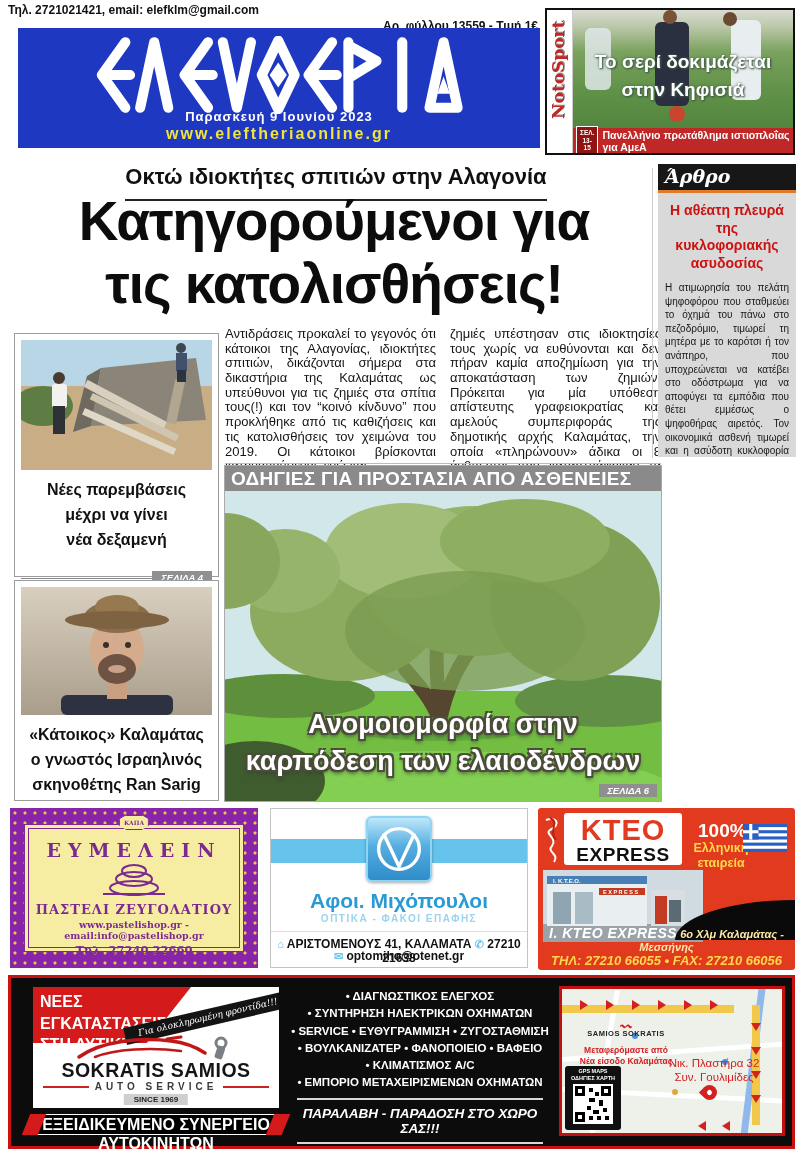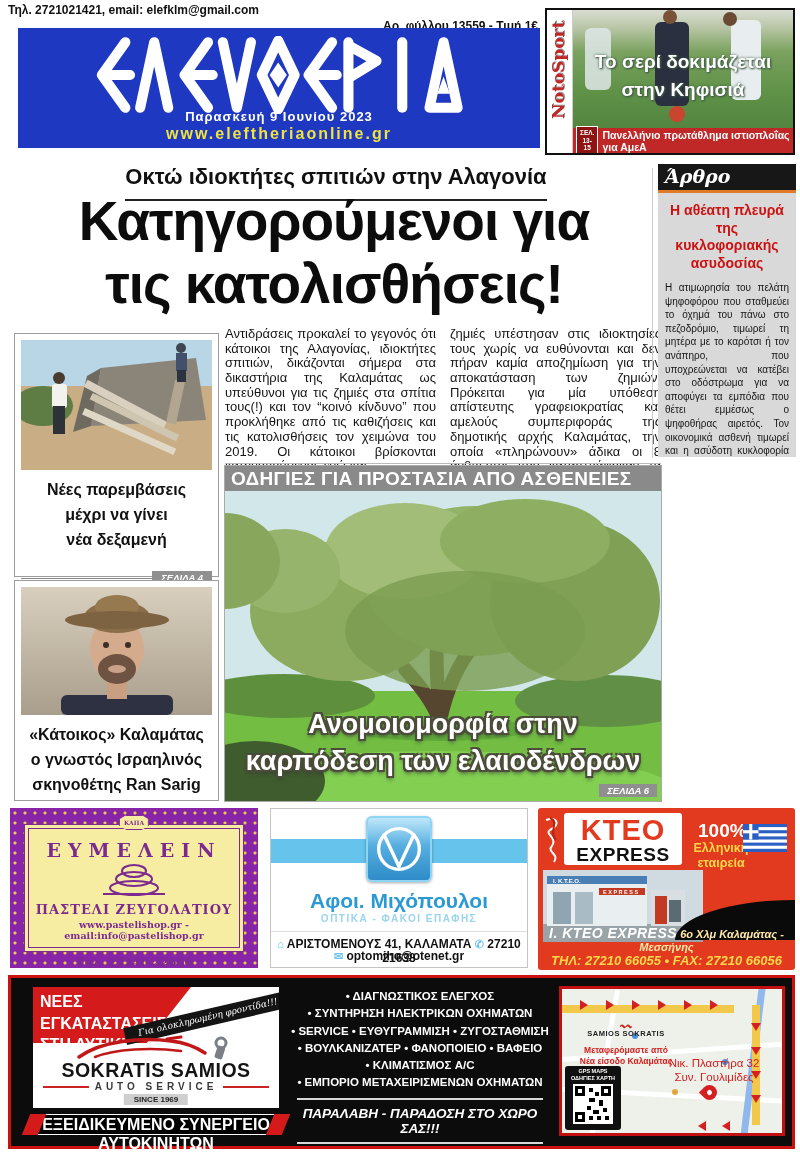--- a/index.html
+++ b/index.html
@@ -68,21 +68,21 @@
 
   
   #ad-pasteli { left:10px; top:808px; width:248px; height:160px; background-color:var(--pasteliPurple,#8724a8);
       background-image:radial-gradient(#e9c94e 1.3px, rgba(0,0,0,0) 1.8px); background-size:10px 10px; }
   #pasteli-inner { position:absolute; left:18px; top:20px; right:18px; bottom:20px; background:#f7eda2; border:1px solid #7c2a90;
       box-shadow:0 0 0 3px #f7eda2, 0 0 0 4px #7c2a90; text-align:center; font-family:"DejaVu Serif", serif; color:#7c2a90; }
   #pasteli-kapa { position:absolute; left:50%; top:-14px; transform:translateX(-50%); background:#f7eda2; border:1px solid #7c2a90; font-size:6px; font-weight:bold; padding:3px 4px; clip-path:polygon(25% 0,75% 0,100% 30%,100% 70%,75% 100%,25% 100%,0 70%,0 30%); }
   #pasteli-name { margin-top:10px; font-size:19px; font-weight:bold; letter-spacing:7px; }
   #pasteli-product { font-size:13px; font-weight:bold; letter-spacing:1px; margin-top:2px; }
   #pasteli-web { font-size:9.5px; font-weight:bold; margin-top:2px; }
-  #pasteli-tel { font-size:11.5px; font-weight:bold; margin-top:14px; }
+  #pasteli-tel { font-size:11.5px; font-weight:bold; margin-top:2px; }
 
   #ad-optical { left:270px; top:808px; width:258px; height:160px; background:#fff; border:1px solid #c4c4c4; text-align:center; }
   #opt-band { position:absolute; left:0; right:0; top:30px; height:24px; background:#66c3ec; }
   #opt-logo { position:absolute; left:50%; top:7px; transform:translateX(-50%); width:66px; height:66px; border-radius:6px;
       background:linear-gradient(180deg,#bfe7fa 0%,#55aee0 45%,#2f8cc9 100%); border:2px solid #8ed4f4; box-shadow:0 1px 3px rgba(0,0,0,.35); }
   #opt-name { position:absolute; left:0; right:0; top:80px; color:#2b9ad4; font-weight:bold; font-size:21px; }
   #opt-sub { position:absolute; left:0; right:0; top:104px; color:#9bd4ef; font-weight:bold; font-size:10px; letter-spacing:1.5px; }
   #opt-contact { position:absolute; left:0; right:0; top:122px; border-top:1px solid #ddd; padding-top:5px; font-weight:bold; font-size:12px; color:#111; }
   #opt-email { position:absolute; left:0; right:0; top:140px; font-weight:bold; font-size:12px; color:#111; }
   .blue-ic { color:#6fc5ec; font-size:11px; }

